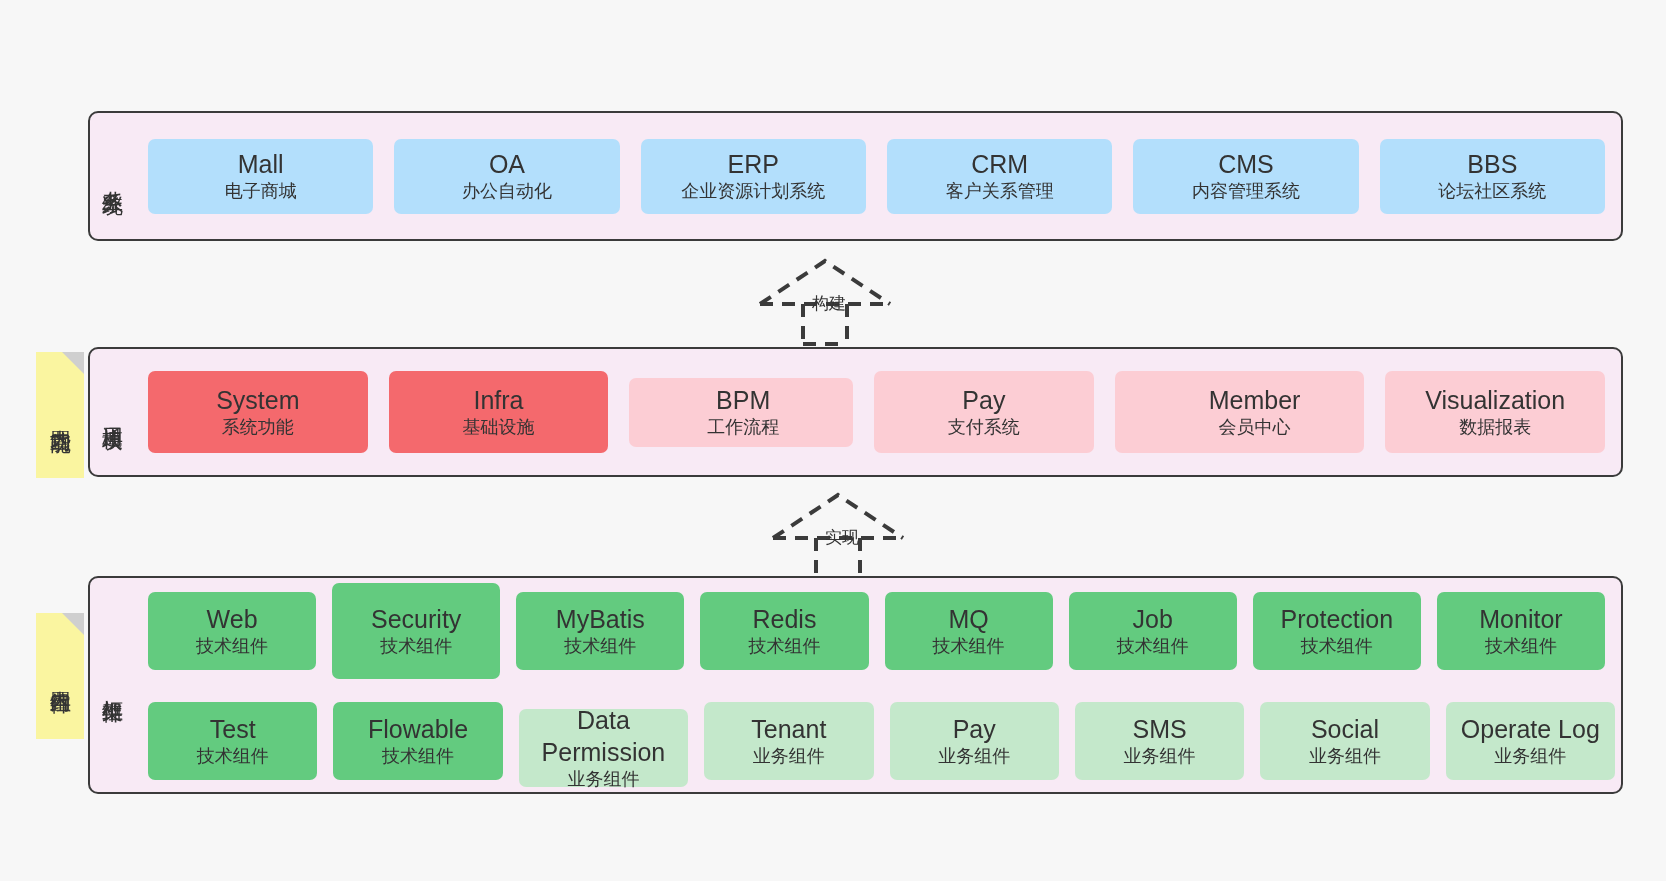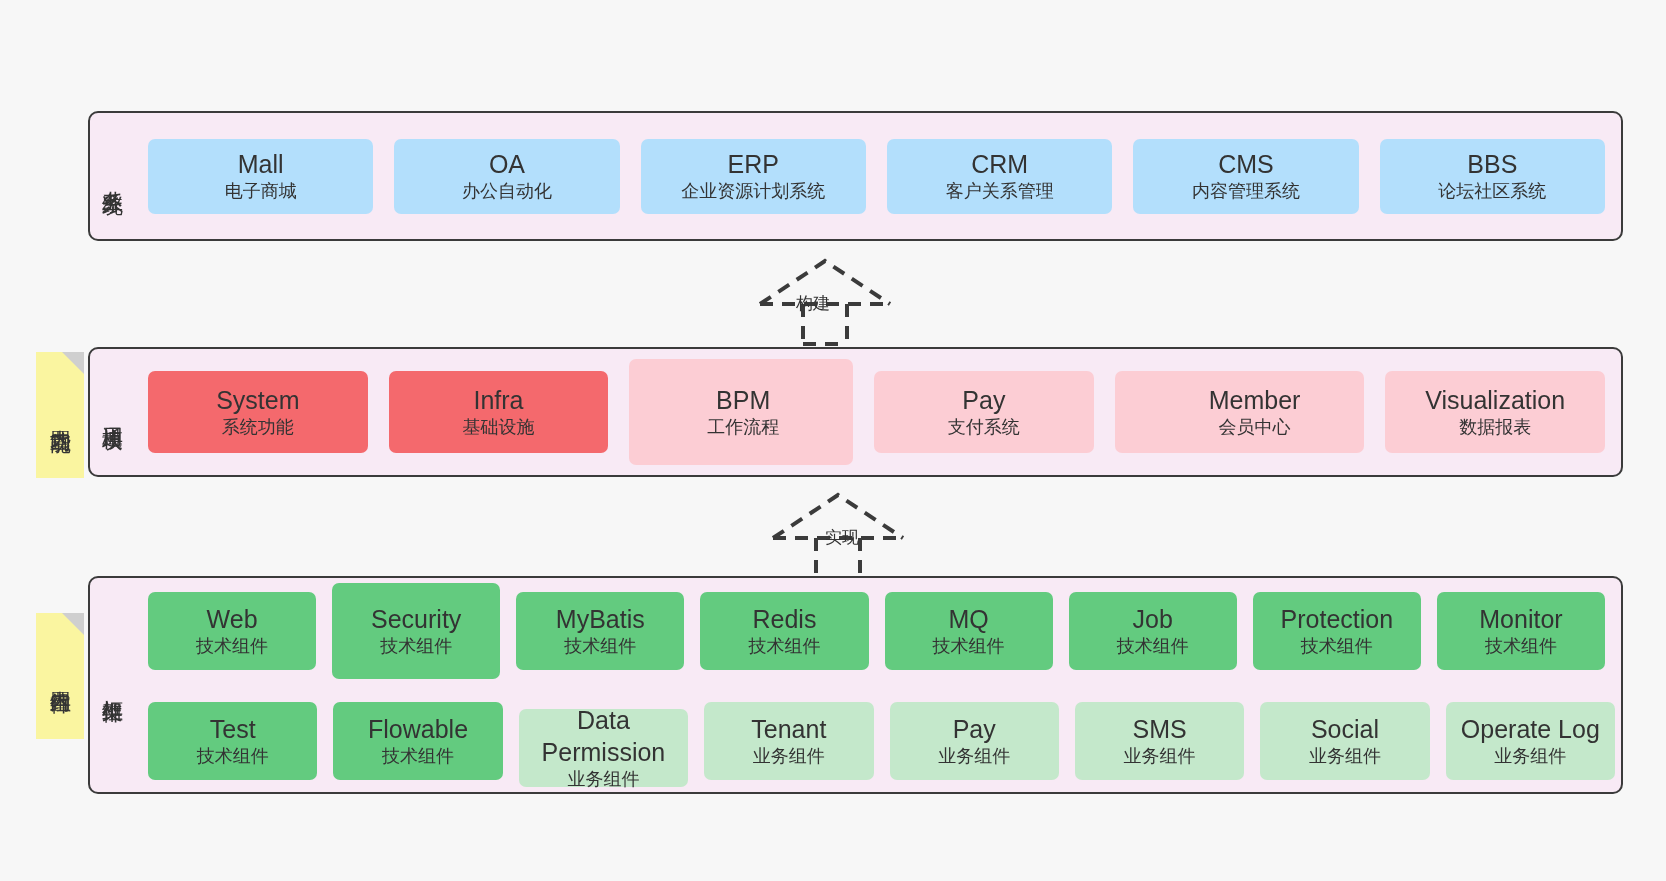--- a/index.html
+++ b/index.html
@@ -151,40 +151,40 @@
   <div class="arrow" style="left:755px;top:256px;width:150px;height:90px;">
     <svg width="150" height="90" viewBox="0 0 150 90">
 
       <polyline points="5,48 70,5 135,48" fill="none" stroke="#3b3b3b" stroke-width="4" stroke-dasharray="13,9" stroke-linecap="butt"></polyline>
       <line x1="5" y1="48" x2="135" y2="48" stroke="#3b3b3b" stroke-width="4" stroke-dasharray="13,9"></line>
 
       <line x1="48" y1="48" x2="48" y2="88" stroke="#3b3b3b" stroke-width="4" stroke-dasharray="13,9"></line>
       <line x1="92" y1="48" x2="92" y2="88" stroke="#3b3b3b" stroke-width="4" stroke-dasharray="13,9"></line>
       <line x1="48" y1="88" x2="92" y2="88" stroke="#3b3b3b" stroke-width="4" stroke-dasharray="13,9"></line>
     </svg>
-    <span class="arrow-label" style="left:41px;top:36px;">构建</span>
+    <span class="arrow-label" style="left:57px;top:36px;">构建</span>
   </div>
 
   <div class="note" style="left:36px;top:352px;width:48px;height:126px;">
     <span class="fold"></span>
     <span>内置功能</span>
   </div>
 
   <div class="panel" id="panel-module" style="left:88px;top:347px;width:1535px;height:130px;">
     <div class="panel-label">通用模块</div>
     <div class="cards" id="cards-module" style="padding-left: 14px; padding-right: 16px; gap: 21px;">
         <div class="card c-red" style="height: 82px; flex: 1 1 0px; min-width: 0px;">
           <div class="en">System</div>
           <div class="cn">系统功能</div>
         </div>
         <div class="card c-red" style="height: 82px; flex: 1 1 0px; min-width: 0px;">
           <div class="en">Infra</div>
           <div class="cn">基础设施</div>
         </div>
-        <div class="card c-pink" style="height: 106px; flex: 1 1 0px; min-width: 0px; padding-left: 10px;">
+        <div class="card c-pink" style="height: 69px; flex: 1 1 0px; min-width: 0px; padding-left: 10px;">
           <div class="en">BPM</div>
           <div class="cn">工作流程</div>
         </div>
         <div class="card c-pink" style="height: 82px; flex: 1 1 0px; min-width: 0px;">
           <div class="en">Pay</div>
           <div class="cn">支付系统</div>
         </div>
         <div class="card c-pink" style="height: 82px; flex: 1 1 0px; min-width: 0px; padding-left: 36px;">
           <div class="en">Member</div>
           <div class="cn">会员中心</div>

